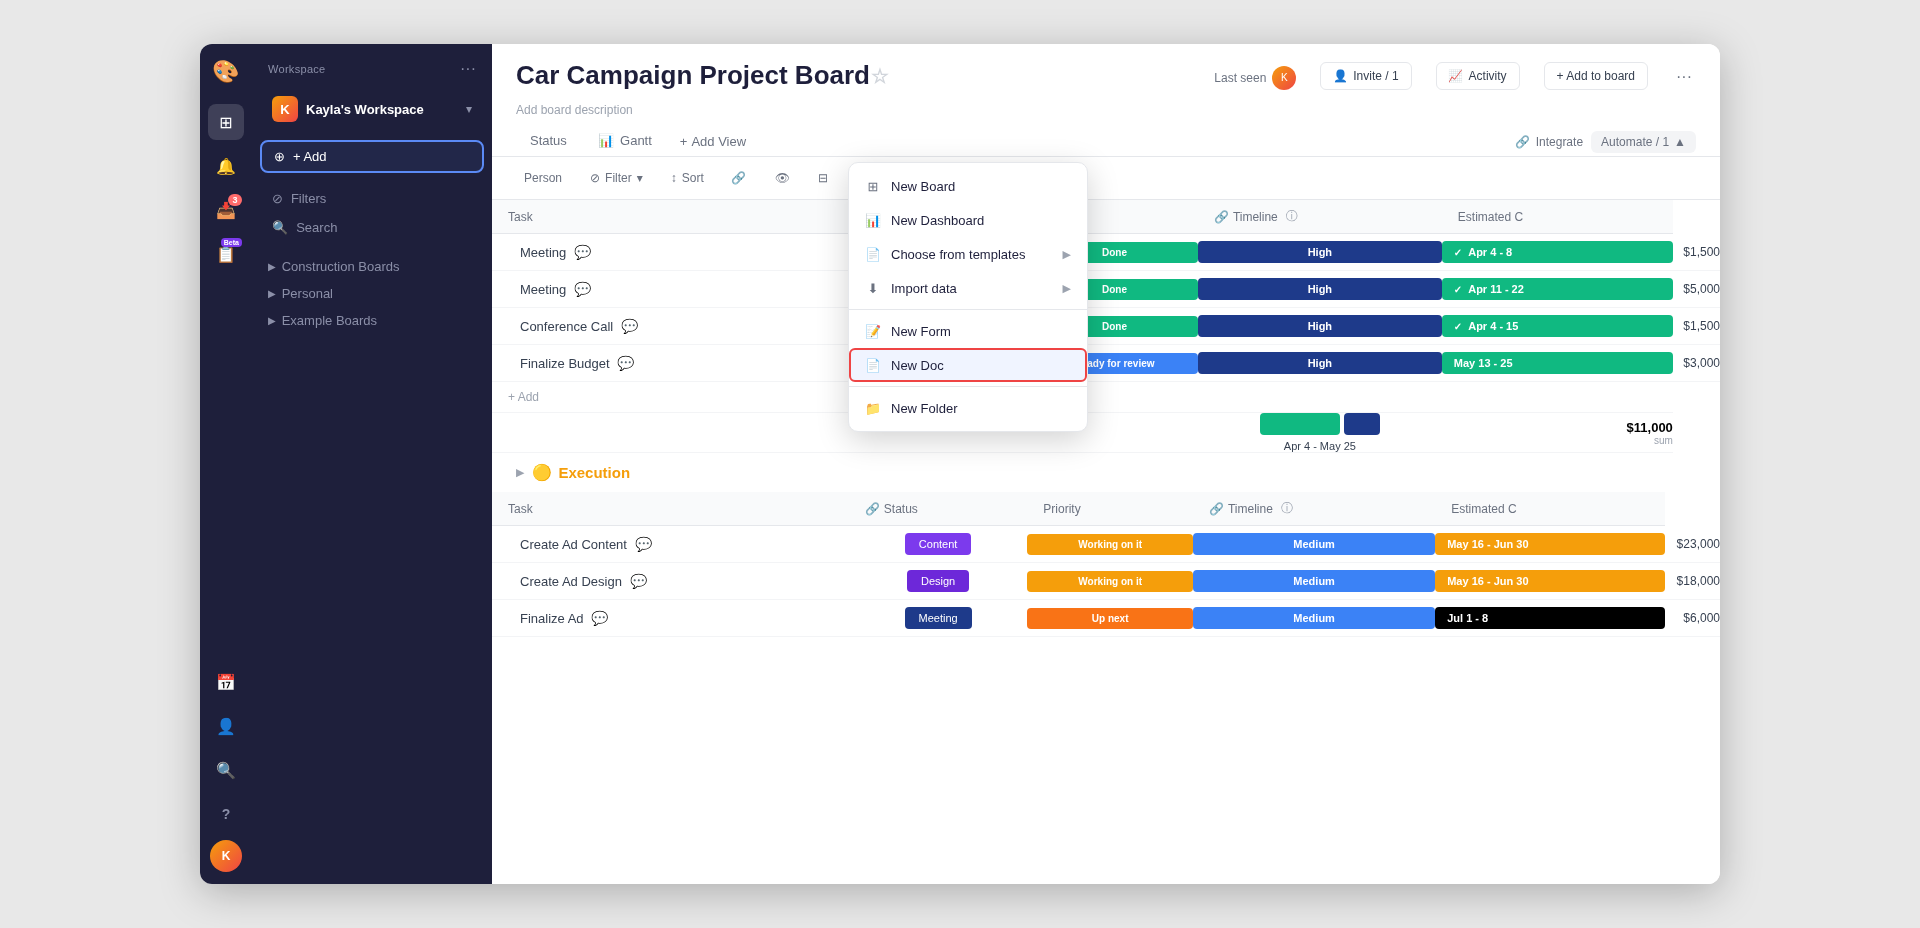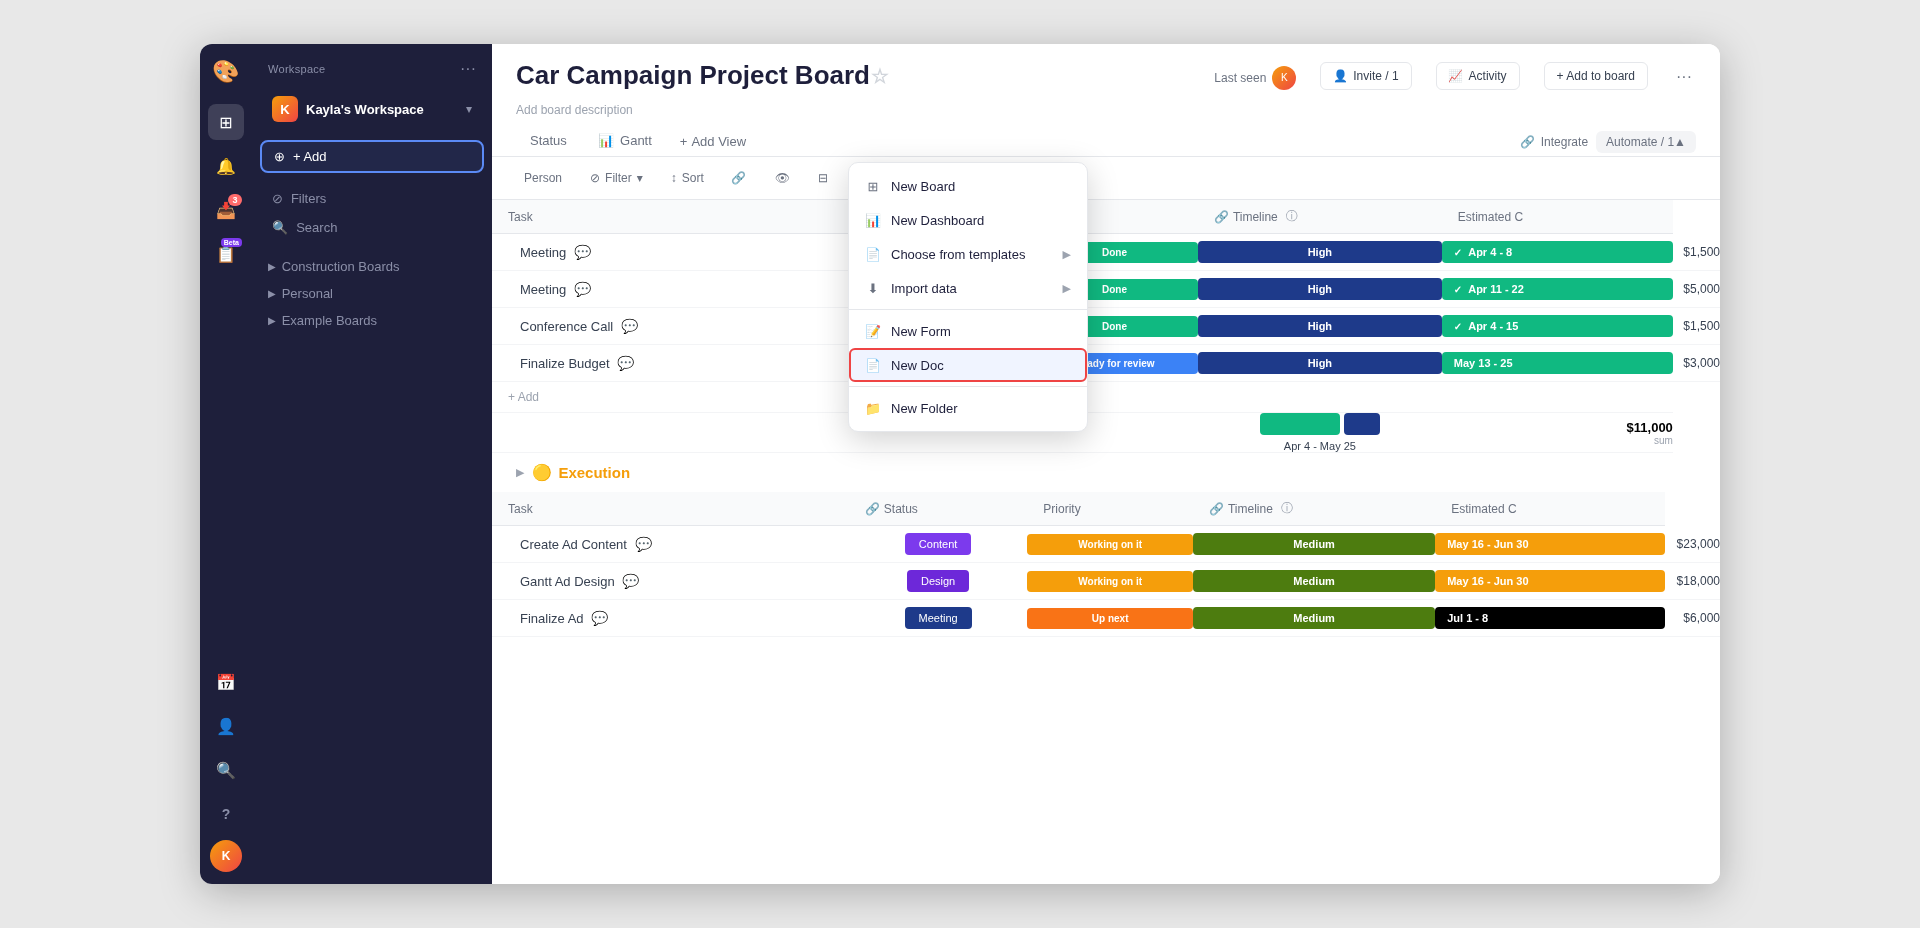--- a/index.html
+++ b/index.html
@@ -253,21 +253,21 @@
     }
     .view-tab-right {
       margin-left: auto;
       display: flex; align-items: center; gap: 8px;
     }
     .integrate-btn {
       display: flex; align-items: center; gap: 5px;
       font-size: 12px; color: #6b7280; cursor: pointer;
     }
     .automate-btn {
-      display: flex; align-items: center; 
+      display: flex; align-items: center; gap: 5px;
       font-size: 12px; color: #6b7280; cursor: pointer;
       background: #f3f4f6; border-radius: 6px; padding: 4px 10px;
     }
 
     
     .board-toolbar {
       display: flex; align-items: center; gap: 12px;
       padding: 10px 24px;
       border-bottom: 1px solid #e5e7eb;
     }
@@ -361,21 +361,21 @@
       display: inline-block;
       padding: 5px 14px;
       border-radius: 4px;
       font-size: 11px;
       font-weight: 600;
       color: #fff;
       background: #1e3a8a;
       width: 100%;
       text-align: center;
     }
-    .priority-medium { background: #4d7c0f; }
+    .priority-medium { background: #3b82f6; }
 
     .timeline-cell { padding: 8px; text-align: center; min-width: 180px; }
     .timeline-bar {
       display: flex; align-items: center; gap: 6px;
       background: #10b981;
       border-radius: 4px;
       padding: 5px 12px;
       color: #fff;
       font-size: 11px;
       font-weight: 600;
@@ -789,21 +789,21 @@
                   <span>May 16 - Jun 30</span>
                 </div>
               </td>
               <td class="estimate-cell">$23,000</td>
             </tr>
 
             <tr>
               <td>
                 <div class="task-cell">
                   <span class="left-accent left-accent-yellow"></span>
-                  <span>Gantt Ad Design</span>
+                  <span>Create Ad Design</span>
                   <span class="task-comment">💬</span>
                 </div>
               </td>
               <td class="tag-cell">
                 <span class="tag tag-design">Design</span>
               </td>
               <td class="status-cell">
                 <span class="status-badge status-working">Working on it</span>
               </td>
               <td class="priority-cell">

